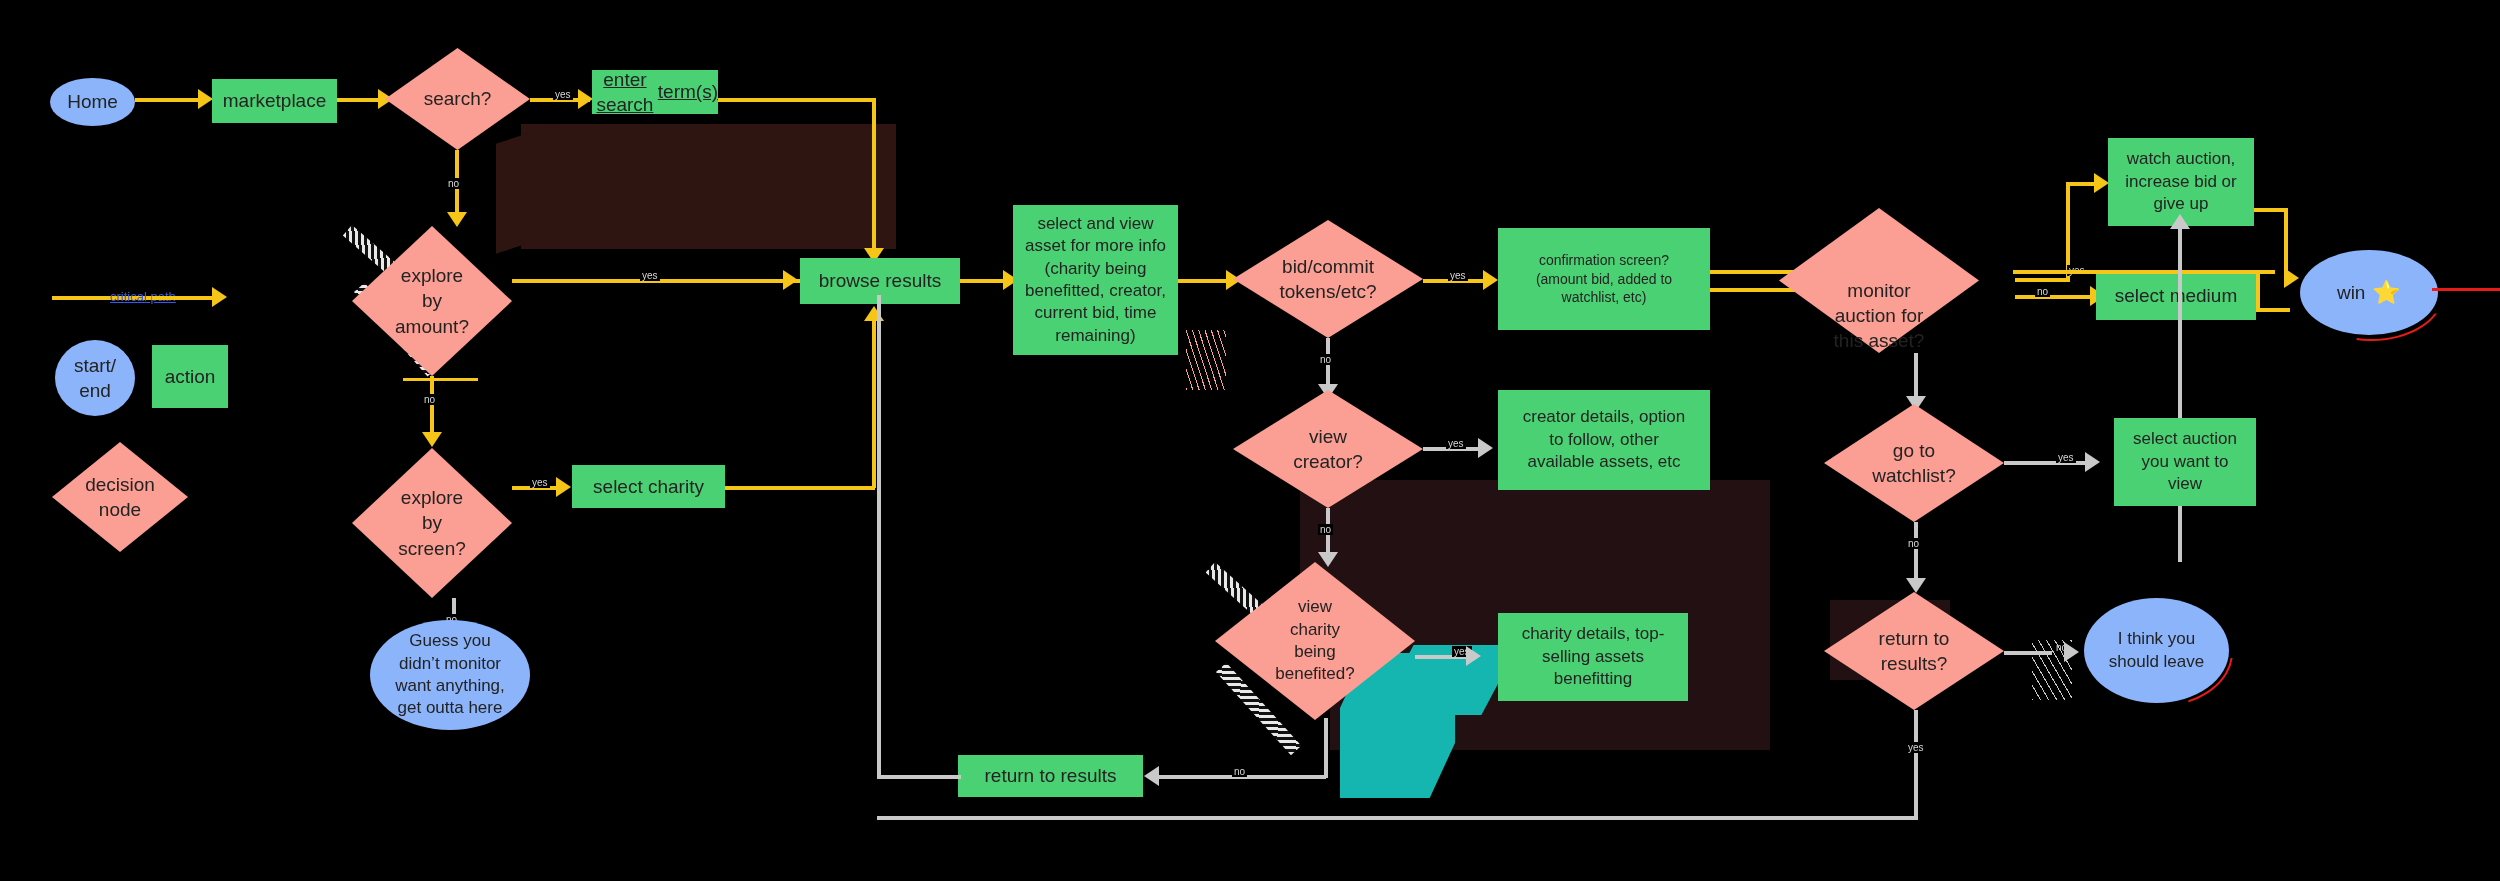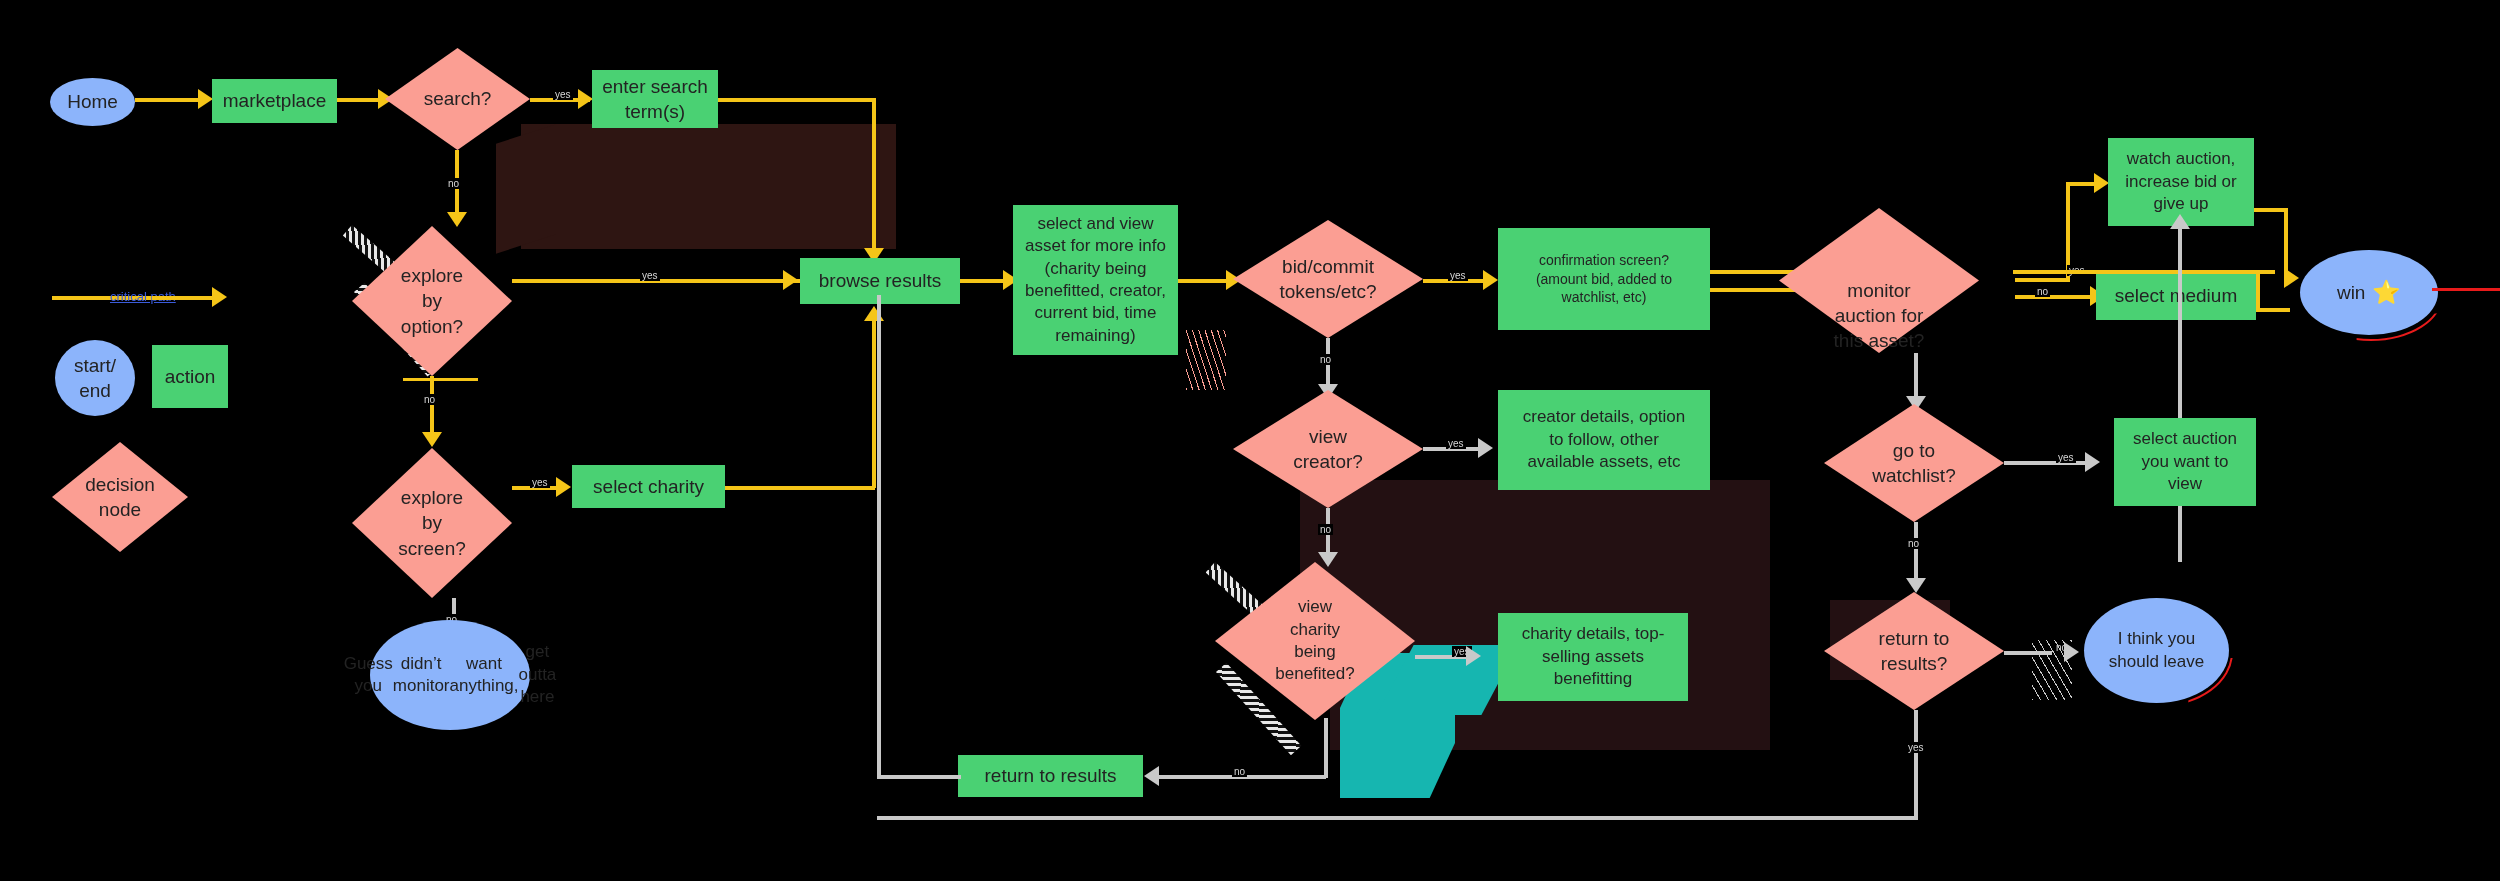--- a/index.html
+++ b/index.html
@@ -102,42 +102,42 @@
 
   <div class="node dia" style="left:385px;top:48px;width:145px;height:102px;">
     <div class="diashape"></div>
     <span class="lbl">search?</span>
   </div>
 
   <div class="e h" style="left:530px;top:98px;width:60px;"></div>
   <div class="elabel" style="left:553px;top:89px;">yes</div>
   <div class="arrow ar-r" style="left:578px;top:89px;"></div>
 
-  <div class="node act" style="left:592px;top:70px;width:126px;height:58px;flex-direction:column;">
+  <div class="node act" style="left:592px;top:70px;width:126px;height:44px;flex-direction:row;text-decoration:underline;">
     <span>enter search</span>
     <span>term(s)</span>
   </div>
 
   <div class="e h" style="left:718px;top:98px;width:158px;"></div>
   <div class="e v" style="left:872px;top:98px;height:152px;"></div>
   <div class="arrow ar-d" style="left:864px;top:248px;"></div>
 
   <div class="e v" style="left:455px;top:150px;height:68px;"></div>
   <div class="elabel" style="left:446px;top:178px;">no</div>
   <div class="arrow ar-d" style="left:447px;top:212px;"></div>
 
   <div class="sel" style="left:352px;top:225px;width:110px;height:14px;transform:rotate(41deg);transform-origin:0 0;"></div>
   <div class="sel" style="left:354px;top:292px;width:14px;height:112px;transform:rotate(-41deg);transform-origin:0 0;"></div>
   <div class="e h" style="left:403px;top:378px;height:3px;width:75px;"></div>
 
   <div class="node dia" style="left:352px;top:226px;width:160px;height:150px;flex-direction:column;">
     <div class="diashape"></div>
     <span class="lbl">explore</span>
     <span class="lbl">by</span>
-    <span class="lbl">option?</span>
+    <span class="lbl">amount?</span>
   </div>
 
   <div class="e h" style="left:512px;top:279px;width:288px;"></div>
   <div class="elabel" style="left:640px;top:270px;">yes</div>
   <div class="arrow ar-r" style="left:783px;top:270px;"></div>
 
   <div class="e v" style="left:430px;top:376px;height:62px;"></div>
   <div class="elabel" style="left:422px;top:394px;">no</div>
   <div class="arrow ar-d" style="left:422px;top:432px;"></div>
 
@@ -157,21 +157,21 @@
   </div>
 
   <div class="e h" style="left:725px;top:486px;width:150px;"></div>
   <div class="e v" style="left:872px;top:320px;height:168px;"></div>
   <div class="arrow ar-u" style="left:864px;top:306px;"></div>
 
   <div class="w wv" style="left:452px;top:598px;height:52px;"></div>
   <div class="elabel" style="left:444px;top:614px;">no</div>
   <div class="arrow war-d" style="left:444px;top:644px;"></div>
 
-  <div class="node oval" style="left:370px;top:620px;width:160px;height:110px;flex-direction:row;font-size:17px;">
+  <div class="node oval" style="left:370px;top:620px;width:160px;height:110px;flex-direction:column;font-size:17px;">
     <span>Guess you</span>
     <span>didn’t monitor</span>
     <span>want anything,</span>
     <span>get outta here</span>
   </div>
 
   <div class="node act" style="left:800px;top:258px;width:160px;height:46px;">
     <span>browse results</span>
   </div>
 

